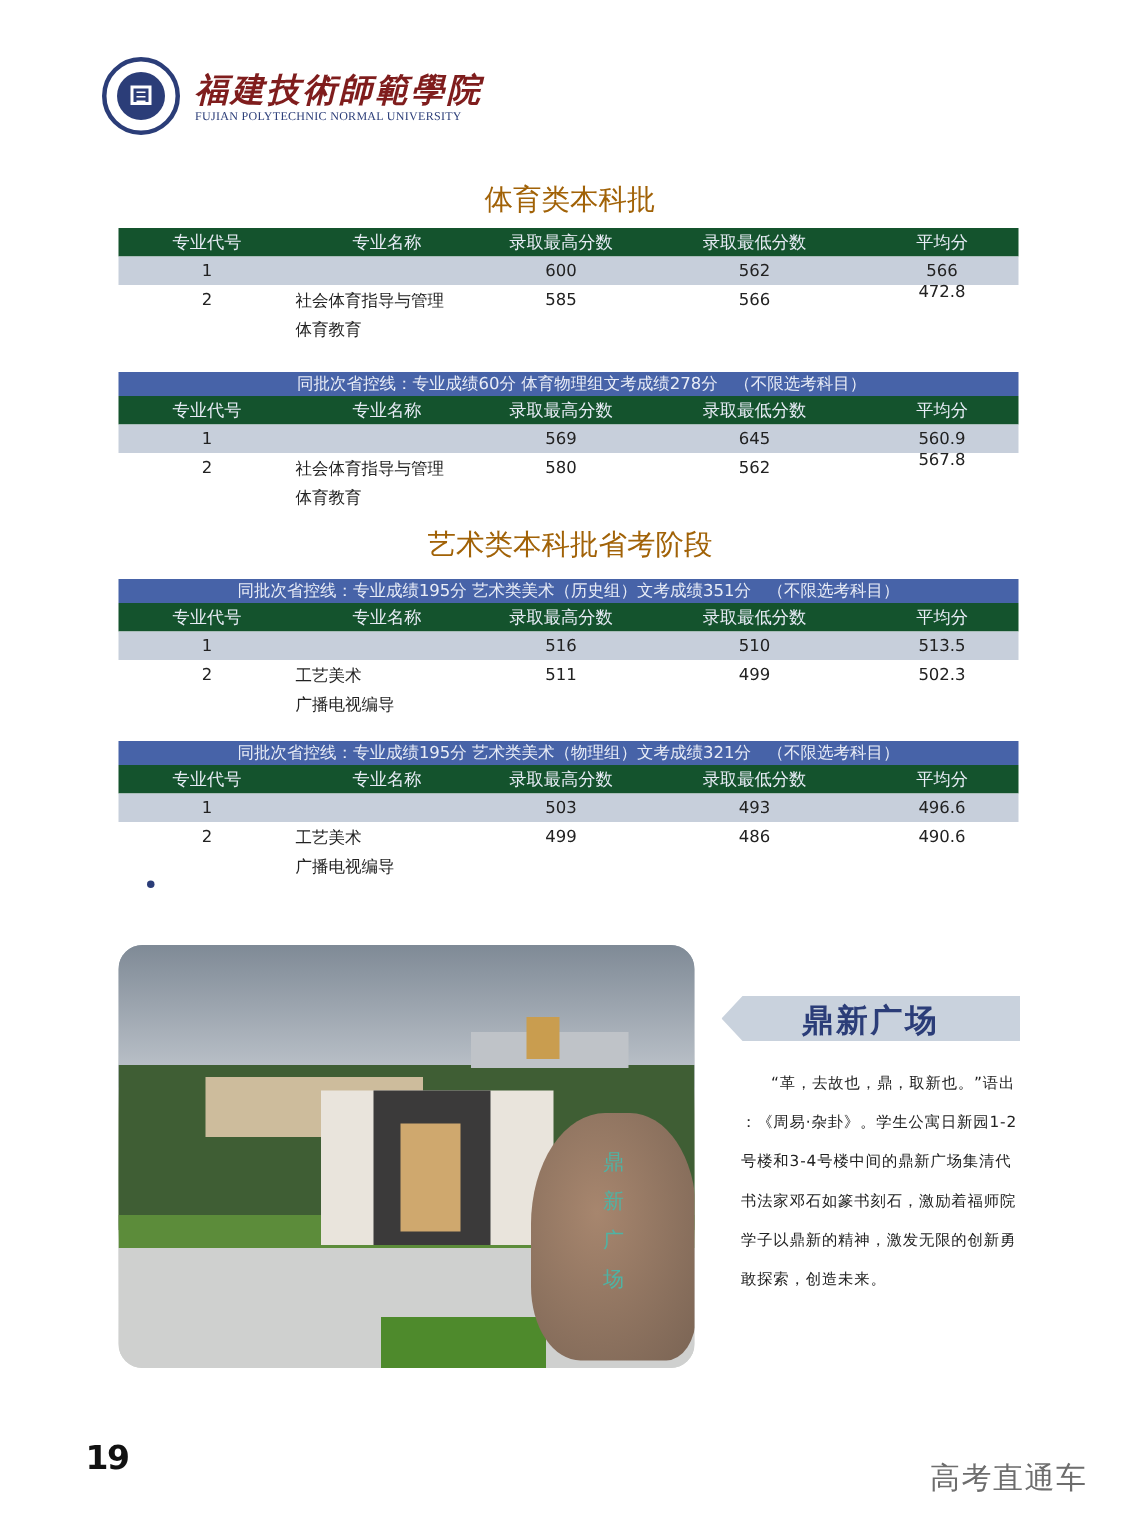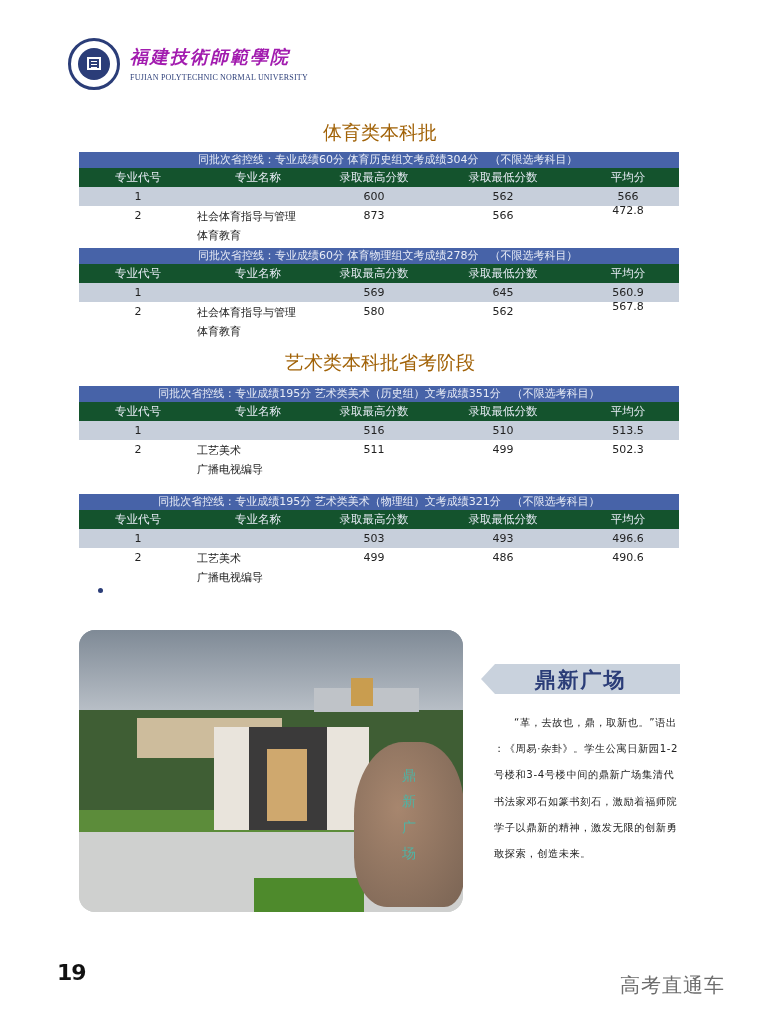--- a/index.html
+++ b/index.html
@@ -6,21 +6,21 @@
   html, body { width: 760px; height: 1024px; background: #ffffff; overflow: hidden; }
   body { position: relative; font-family: "DejaVu Sans", sans-serif; color: #222; }
 
   .logo { position: absolute; left: 68px; top: 38px; width: 52px; height: 52px; border-radius: 50%;
           border: 3px solid #2b3d78; background: #fff; }
   .logo .inner { position: absolute; left: 7px; top: 7px; width: 32px; height: 32px; border-radius: 50%;
           background: #2b3d78; }
   .logo .bld { position: absolute; left: 9px; top: 9px; width: 14px; height: 13px; border: 2px solid #fff; }
   .logo .bld::before { content: ""; position: absolute; left: 2px; top: 2px; width: 6px; height: 1px; background: #fff; box-shadow: 0 3px 0 #fff, 0 6px 0 #fff; }
   .brand-cn { position: absolute; left: 130px; top: 45px; font-family: "DejaVu Serif", serif; font-weight: bold;
-          font-size: 18px; color: #a21caf; letter-spacing: 2px; font-style: italic; }
+          font-size: 22px; color: #7f1d1d; letter-spacing: 2px; font-style: italic; }
   .brand-en { position: absolute; left: 130px; top: 73px; font-family: "Liberation Serif", serif; font-weight: normal;
           font-size: 8px; color: #2b3d78; letter-spacing: 0.2px; }
 
   .sec-title { position: absolute; left: 0; width: 760px; text-align: center; font-size: 19px; color: #a16207; }
 
   .tbl { position: absolute; left: 79px; width: 600px; font-size: 11px; }
   .tbl .crit { height: 16px; background: #4763a8; color: #e8ecf6; line-height: 16px; white-space: nowrap; }
   .tbl .hdr { height: 19px; background: #14532d; color: #e8ecf6; display: flex; line-height: 19px; }
   .tbl .row { height: 19px; display: flex; line-height: 19px; color: #222; }
   .tbl .row.alt { background: #c7cfdb; }
@@ -68,39 +68,38 @@
   <div class="inner">
       <div class="bld"></div>
     </div>
 </div>
 <div class="brand-cn">福建技術師範學院</div>
 <div class="brand-en">FUJIAN POLYTECHNIC NORMAL UNIVERSITY</div>
 
 <div class="sec-title" style="top:120px;">体育类本科批</div>
 
 <div class="tbl" style="top:152px;">
-  <div class="crit"><span style="padding-left:119px">同批次省控线：专业成绩60分 体育历史组文考成绩304分　（不限选考科目）</span></div>
   <div class="hdr">
     <div class="c1">专业代号</div>
     <div class="c2h">专业名称</div>
     <div class="c3">录取最高分数</div>
     <div class="c4">录取最低分数</div>
     <div class="c5">平均分</div>
   </div>
   <div class="row alt">
     <div class="c1">1</div>
     <div class="c2">社会体育指导与管理</div>
     <div class="c3">600</div>
     <div class="c4">562</div>
     <div class="c5">566</div>
   </div>
   <div class="row">
     <div class="c1">2</div>
     <div class="c2">体育教育</div>
-    <div class="c3">873</div>
+    <div class="c3">585</div>
     <div class="c4">566</div>
     <div class="c5" style="margin-top:-5px">472.8</div>
   </div>
 </div>
 
 <div class="tbl" style="top:248px;">
   <div class="crit"><span style="padding-left:119px">同批次省控线：专业成绩60分 体育物理组文考成绩278分　（不限选考科目）</span></div>
   <div class="hdr">
     <div class="c1">专业代号</div>
     <div class="c2h">专业名称</div>

